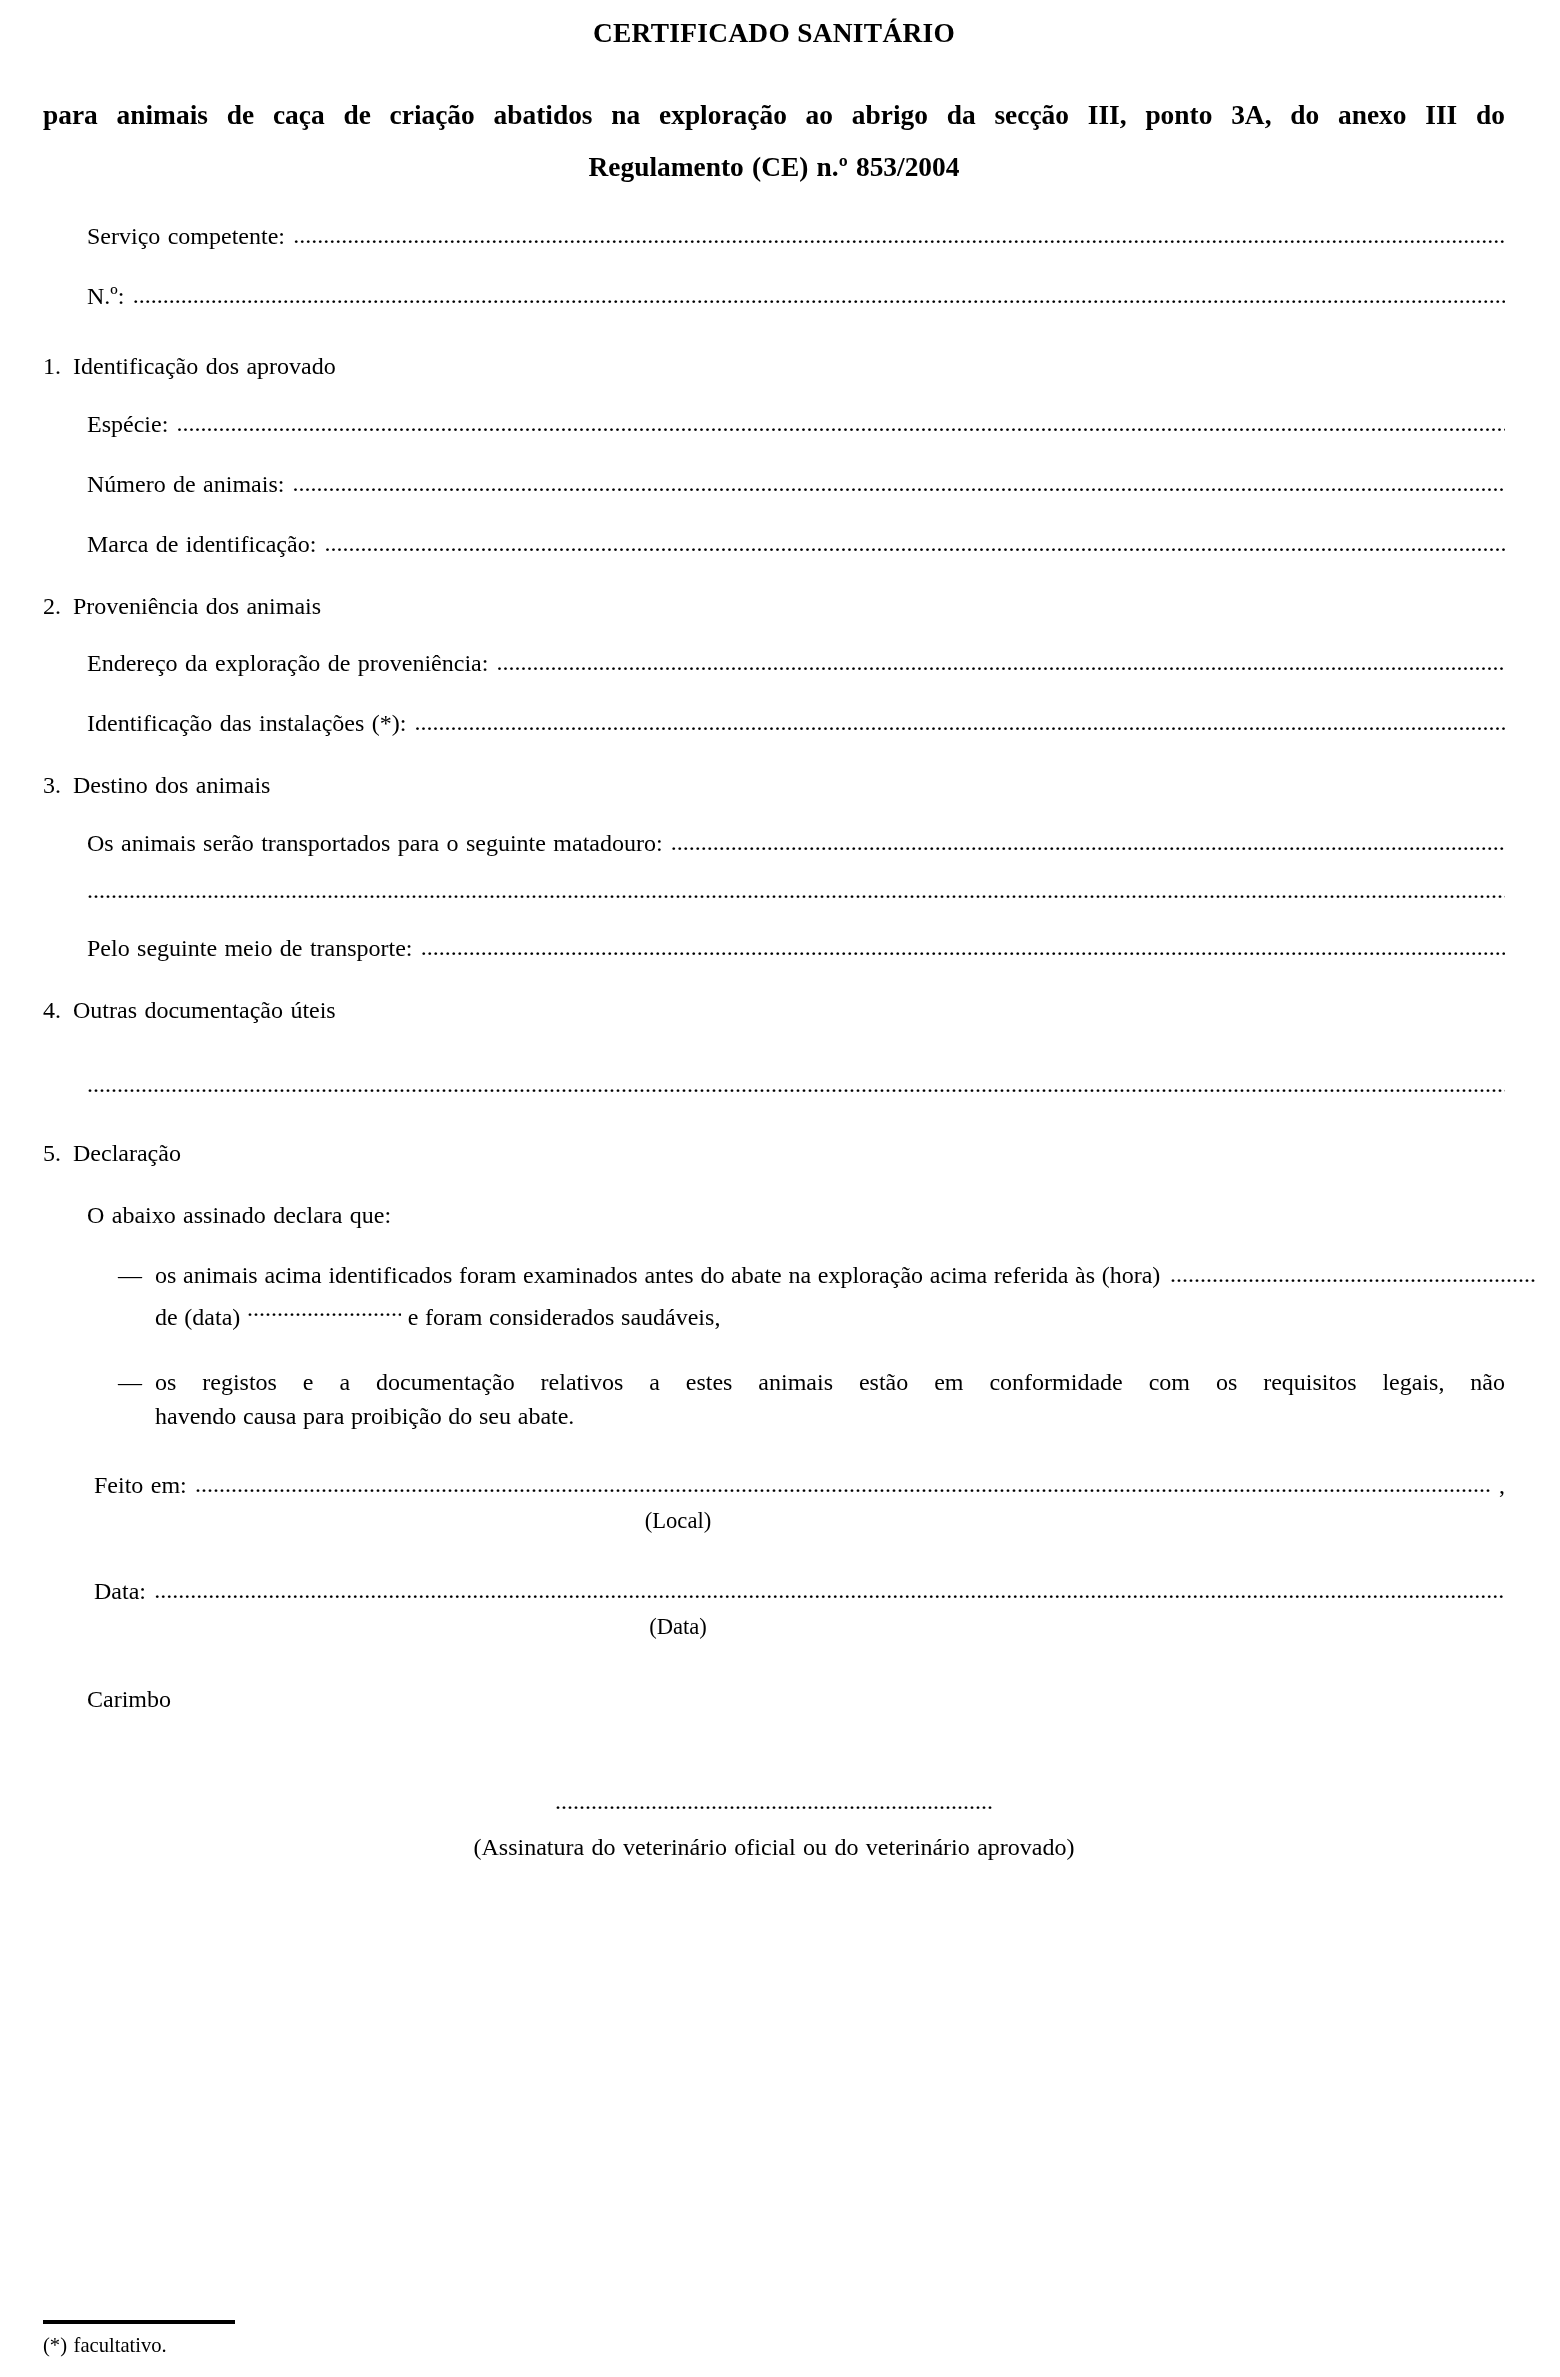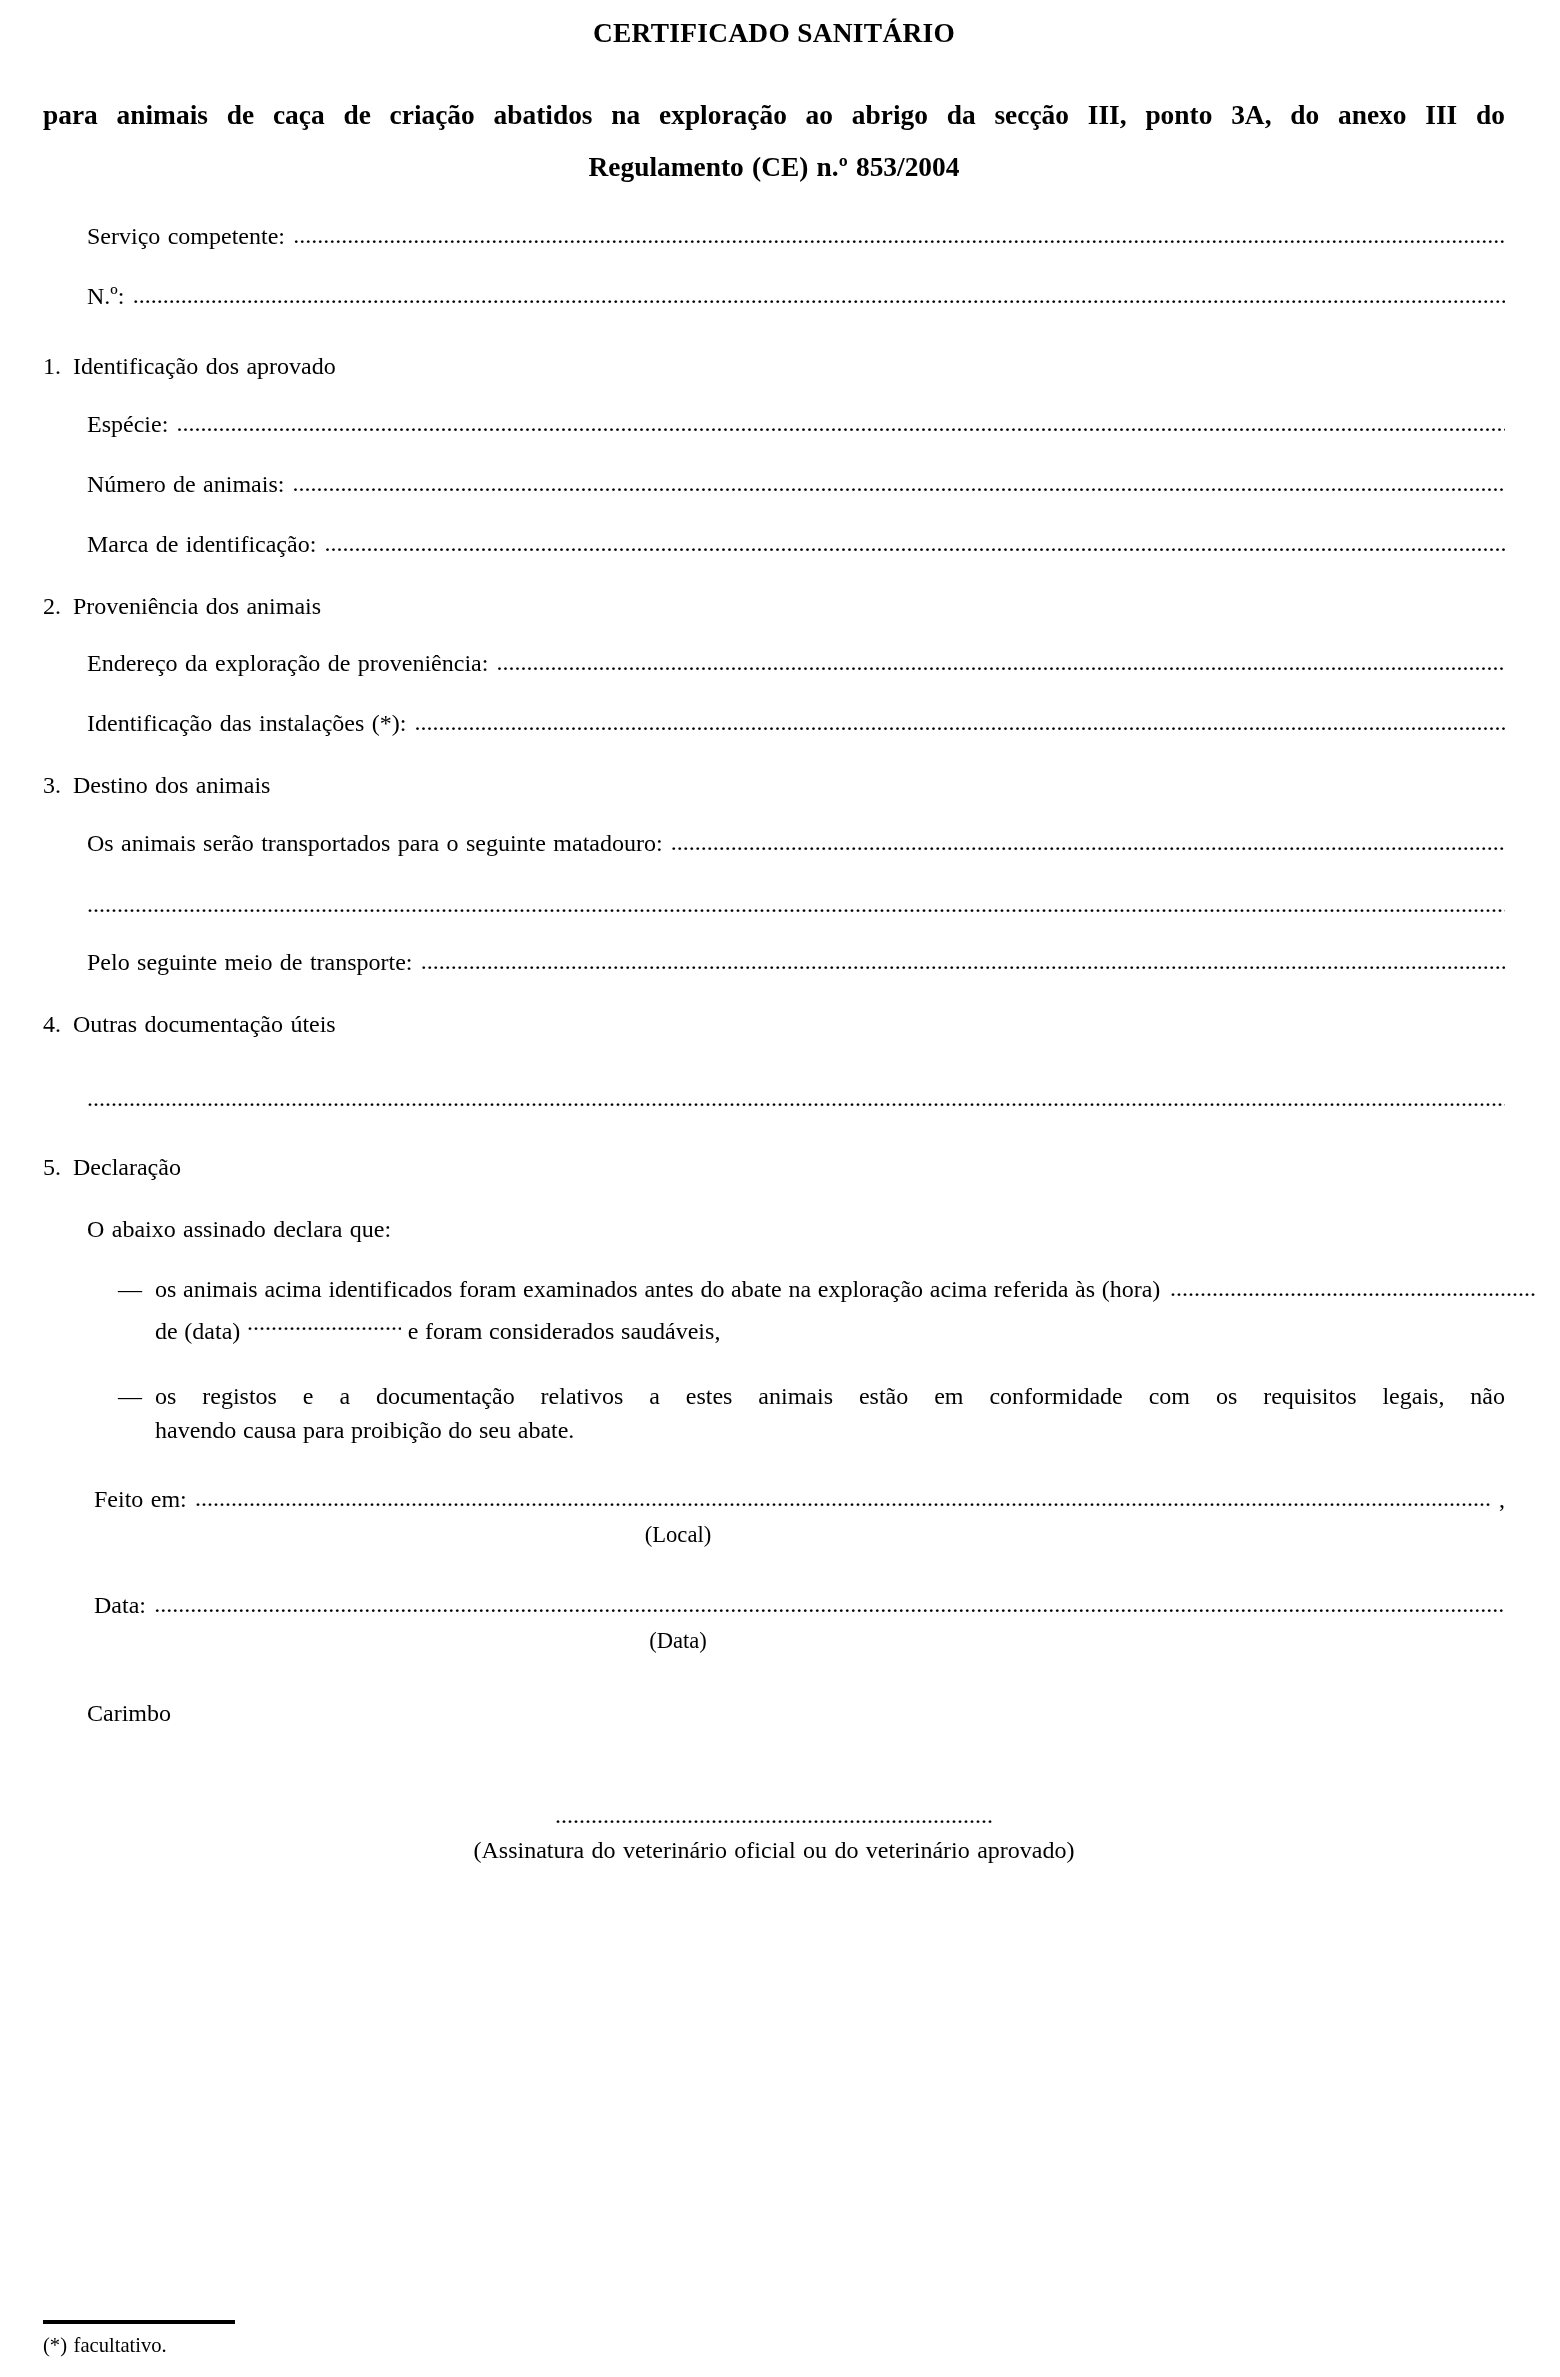--- a/index.html
+++ b/index.html
@@ -236,21 +236,21 @@
   .sign-dots {
     font-size: 24px;
     line-height: 1.1;
     letter-spacing: 0px;
     display: block;
   }
   .sign-cap {
     font-size: 24px;
     line-height: 1.25;
     display: block;
-    margin-top: 7px;
+    margin-top: 18px;
     word-spacing: 1.4px;
   }
 
   
   .footnote-wrap {
     position: absolute;
     left: 0;
     bottom: 18px;
     width: 1275px;
     box-sizing: border-box;
@@ -318,21 +318,21 @@
     </div>
     <div class="field-row" style="margin-bottom:32px;">
       <span class="lbl">Identificação das instalações (*):</span>
       <span class="dots"></span>
     </div>
 
     <div class="section-head">
       <span class="num">3.</span>
       <span class="txt">Destino dos animais</span>
     </div>
-    <div class="field-row" style="margin-bottom:32px;">
+    <div class="field-row" style="margin-bottom:18px;">
       <span class="lbl">Os animais serão transportados para o seguinte matadouro:</span>
       <span class="dots"></span>
     </div>
     <div class="dot-rule"></div>
     <div class="field-row" style="margin-bottom:32px;">
       <span class="lbl">Pelo seguinte meio de transporte:</span>
       <span class="dots"></span>
     </div>
 
     <div class="section-head" style="margin-bottom:45px;">

